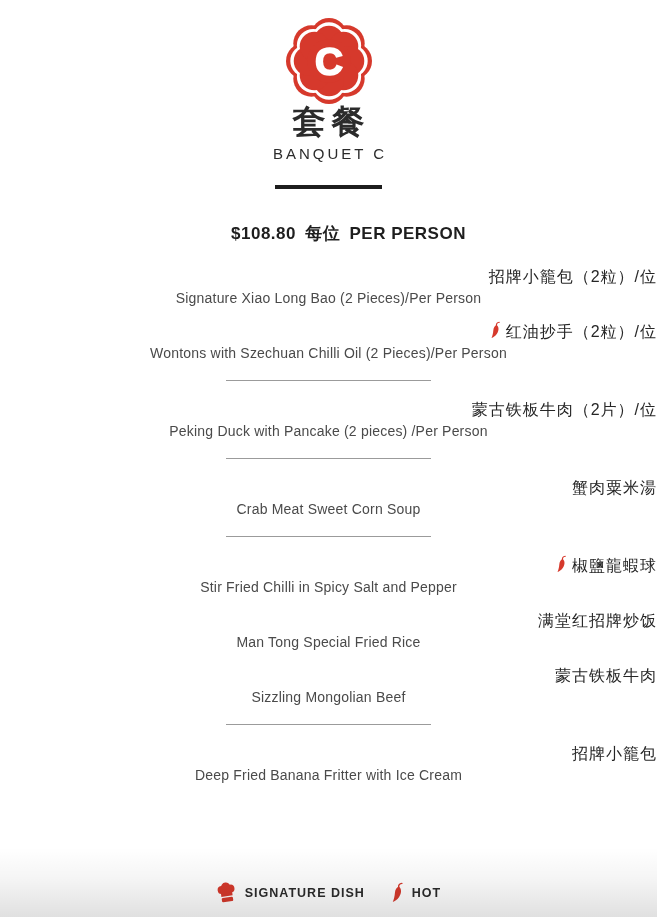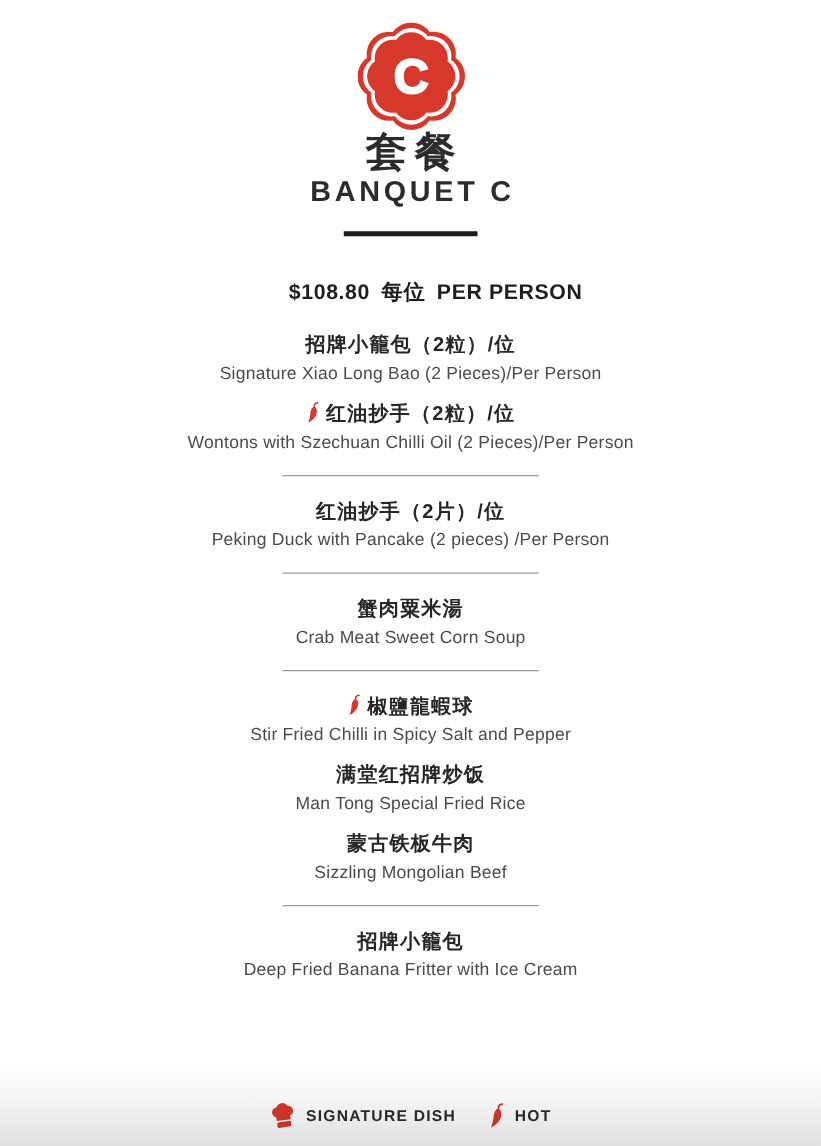--- a/index.html
+++ b/index.html
@@ -15,33 +15,33 @@
   .header { padding-top:18px; }
   .logo { width:86px; height:86px; display:block; margin:0 auto 3px; }
   .fill-accent { fill:var(--accent); }
   .fill-white  { fill:#ffffff; }
   .stroke-accent { stroke:var(--accent); }
   .title-zh {
     font-size:33px; font-weight:bold; color:#2b2b2b;
     letter-spacing:6px; padding-left:6px; line-height:30px;
   }
   .title-en {
-    font-size:23px; font-weight:bold; color:#2b2b2b;
+    font-size:15px; font-weight:normal; color:#2b2b2b;
     letter-spacing:3px; padding-left:3px; line-height:25px; margin-top:4px;
   }
   .title-bar { width:107px; height:4px; background:var(--bar); margin:19px auto 0; }
   
   .price { margin-top:35px; font-size:17px; font-weight:bold; color:#1e1e1e; letter-spacing:0.5px; line-height:20px;padding-left:40px; }
   .price span { padding:0 2px; }
   
   .menu { margin-top:23px; }
   .item { margin-bottom:16px; }
   .item .zh {
-    font-size:16px; font-weight:bold; color:var(--ink); letter-spacing:1px;
-    line-height:19px; display:flex; justify-content:center; align-items:center; gap:5px;
+    font-size:16px; font-weight:normal; color:var(--ink); letter-spacing:1px;
+    line-height:19px; display:flex; justify-content:flex-end; align-items:center; gap:5px;
   }
   .item .en { font-size:14px; color:var(--ink-soft); letter-spacing:0.2px; line-height:16px; margin-top:4px; }
   .chili-sm { width:11px; height:18px; display:inline-block; flex:0 0 auto; margin-top:-3px; }
   .divider { width:205px; height:1px; background:var(--line); margin:19px auto 19px; }
   
   .legend {
     position:absolute; left:0; right:0; bottom:12px;
     display:flex; justify-content:center; align-items:center; gap:26px;
   }
   .legend-item { display:flex; align-items:center; gap:8px; }
@@ -103,21 +103,21 @@
     <path class="fill-accent" d="M13 7 C18 10 18.5 18 13.5 25 C10.5 29 6.5 32 3 33 C5.2 28 6.2 23 6.6 18 C7.1 12 9.5 8.5 13 7 Z"></path>
     <path class="stroke-accent" d="M13 8 C12.5 4 14.5 2 18.5 1.5" fill="none" stroke-width="2.4" stroke-linecap="round"></path>
   </svg>
           <span>红油抄手（2粒）/位</span>
         </div>
         <div class="en">Wontons with Szechuan Chilli Oil (2 Pieces)/Per Person</div>
       </div>
       <div class="divider"></div>
       <div class="item">
         <div class="zh">
-          <span>红油抄手（2片）/位</span>
+          <span>蒙古铁板牛肉（2片）/位</span>
         </div>
         <div class="en">Peking Duck with Pancake (2 pieces) /Per Person</div>
       </div>
       <div class="divider"></div>
       <div class="item">
         <div class="zh">
           <span>蟹肉粟米湯</span>
         </div>
         <div class="en">Crab Meat Sweet Corn Soup</div>
       </div>

